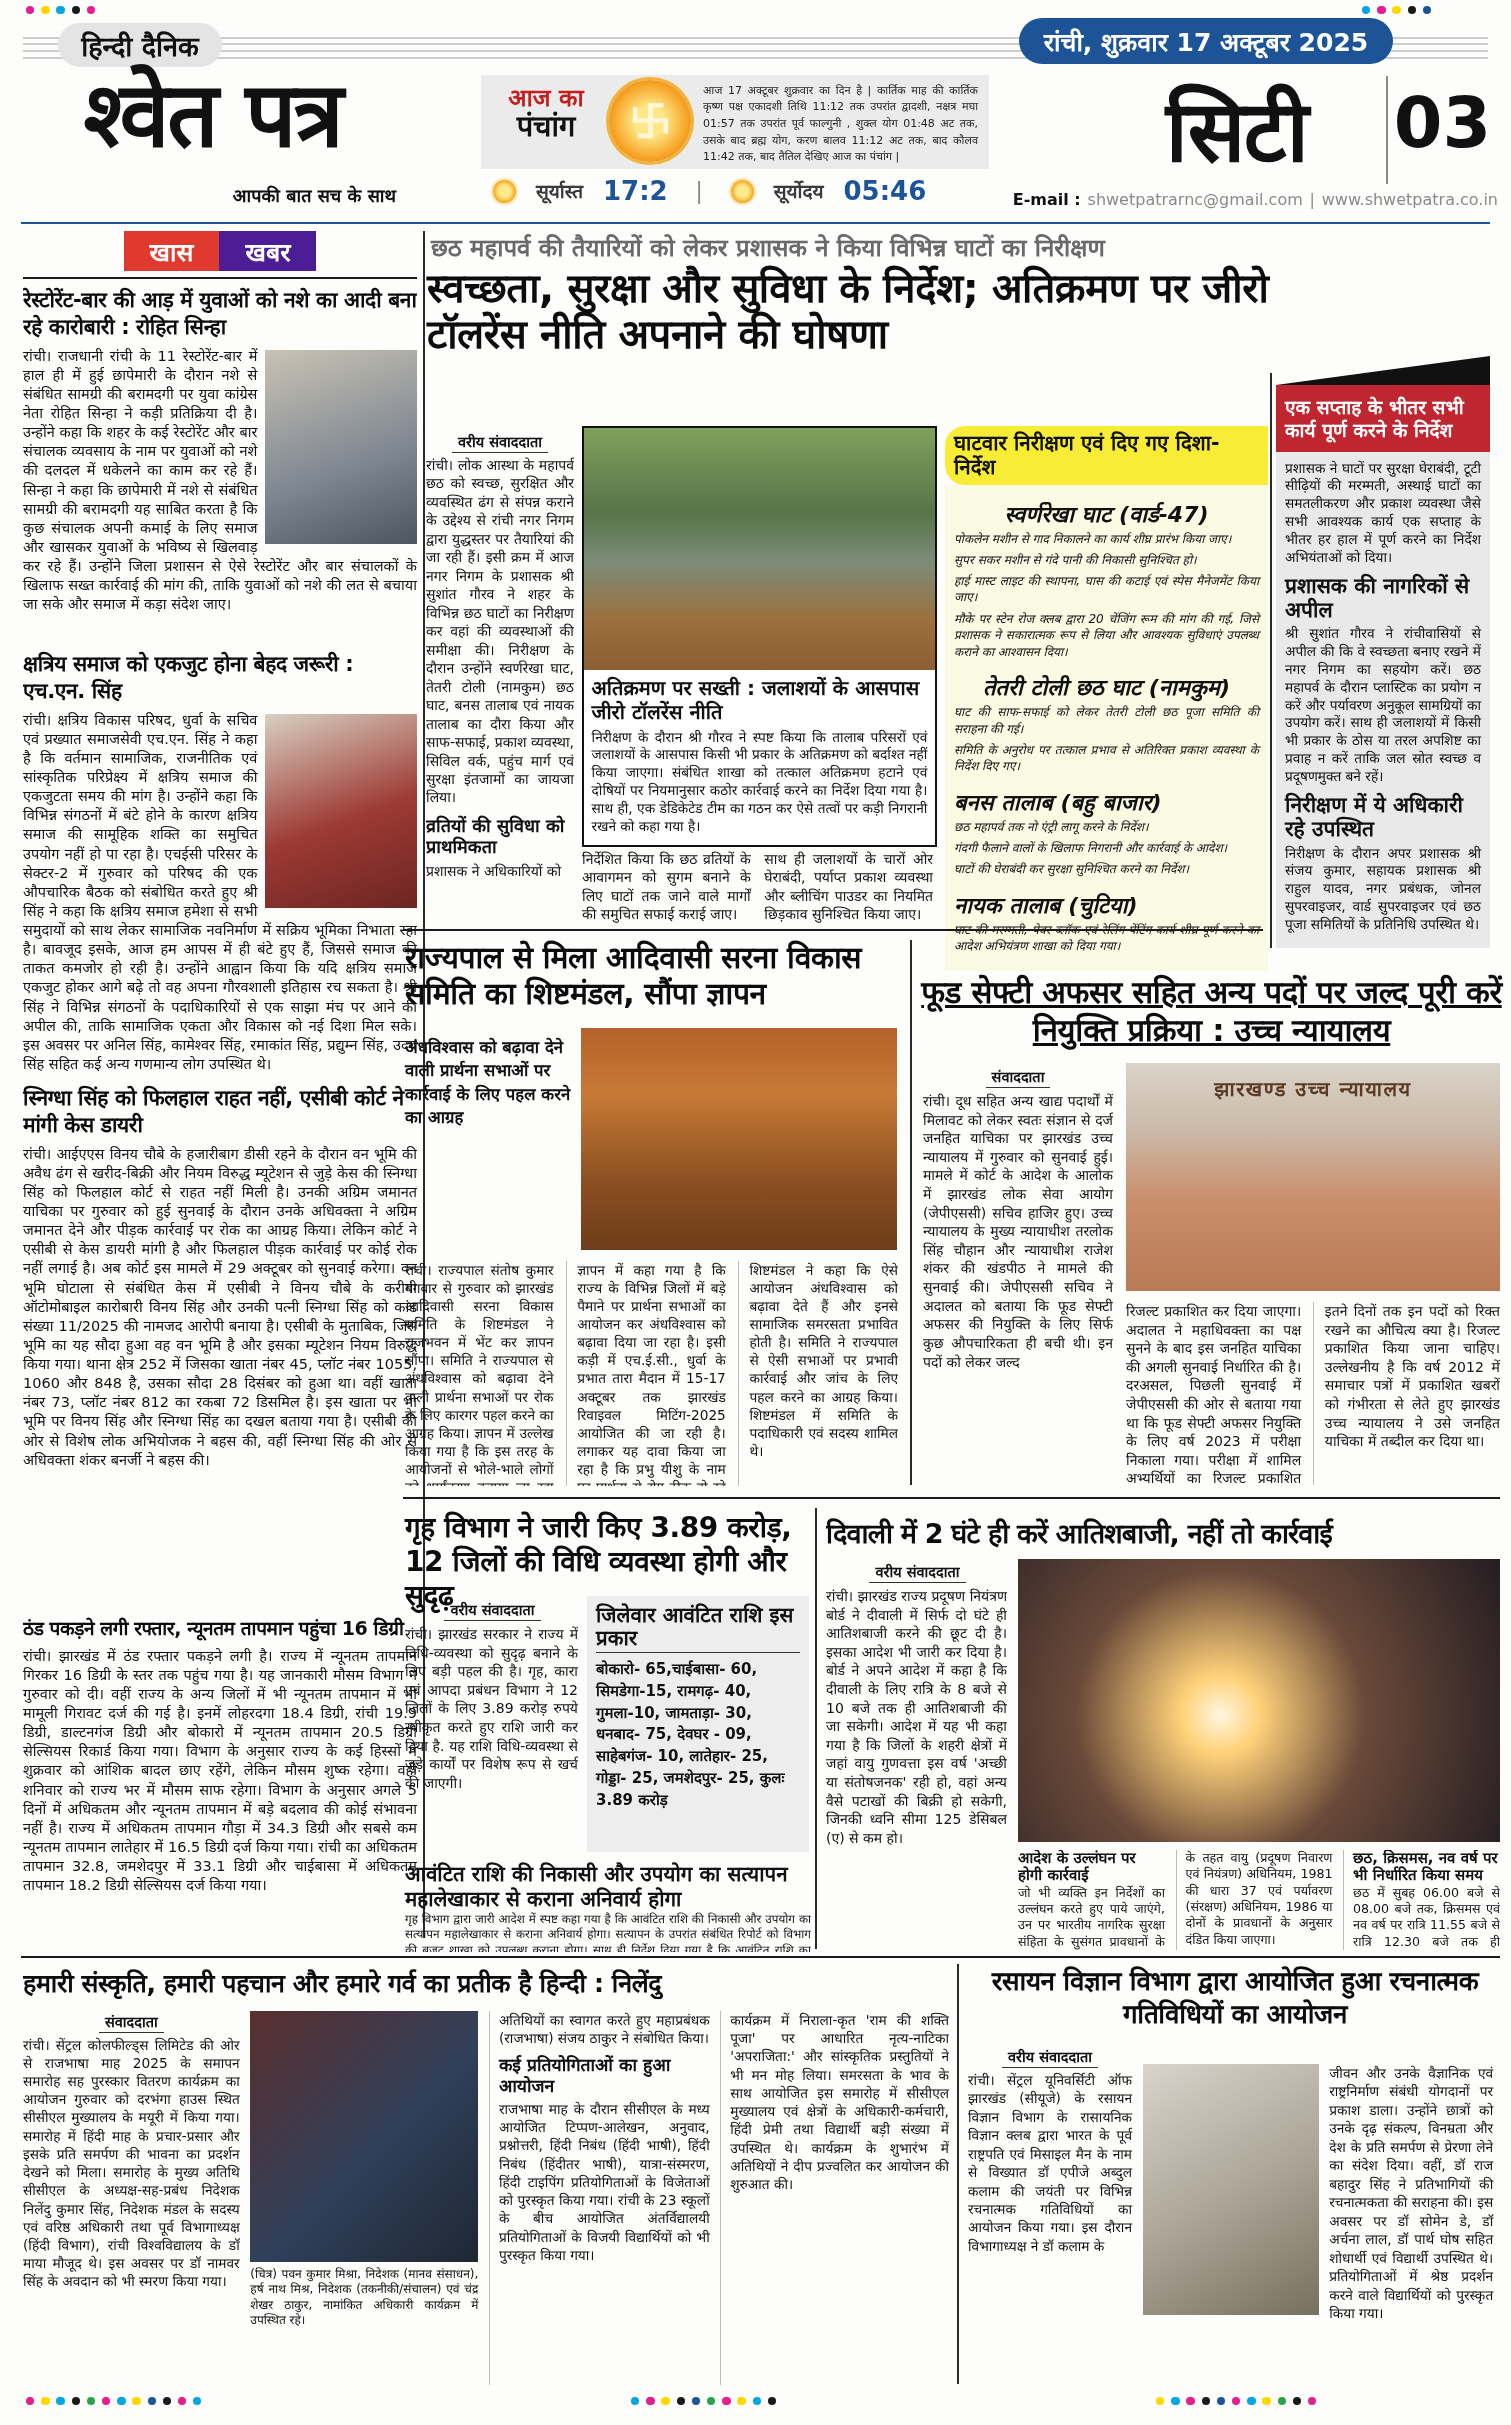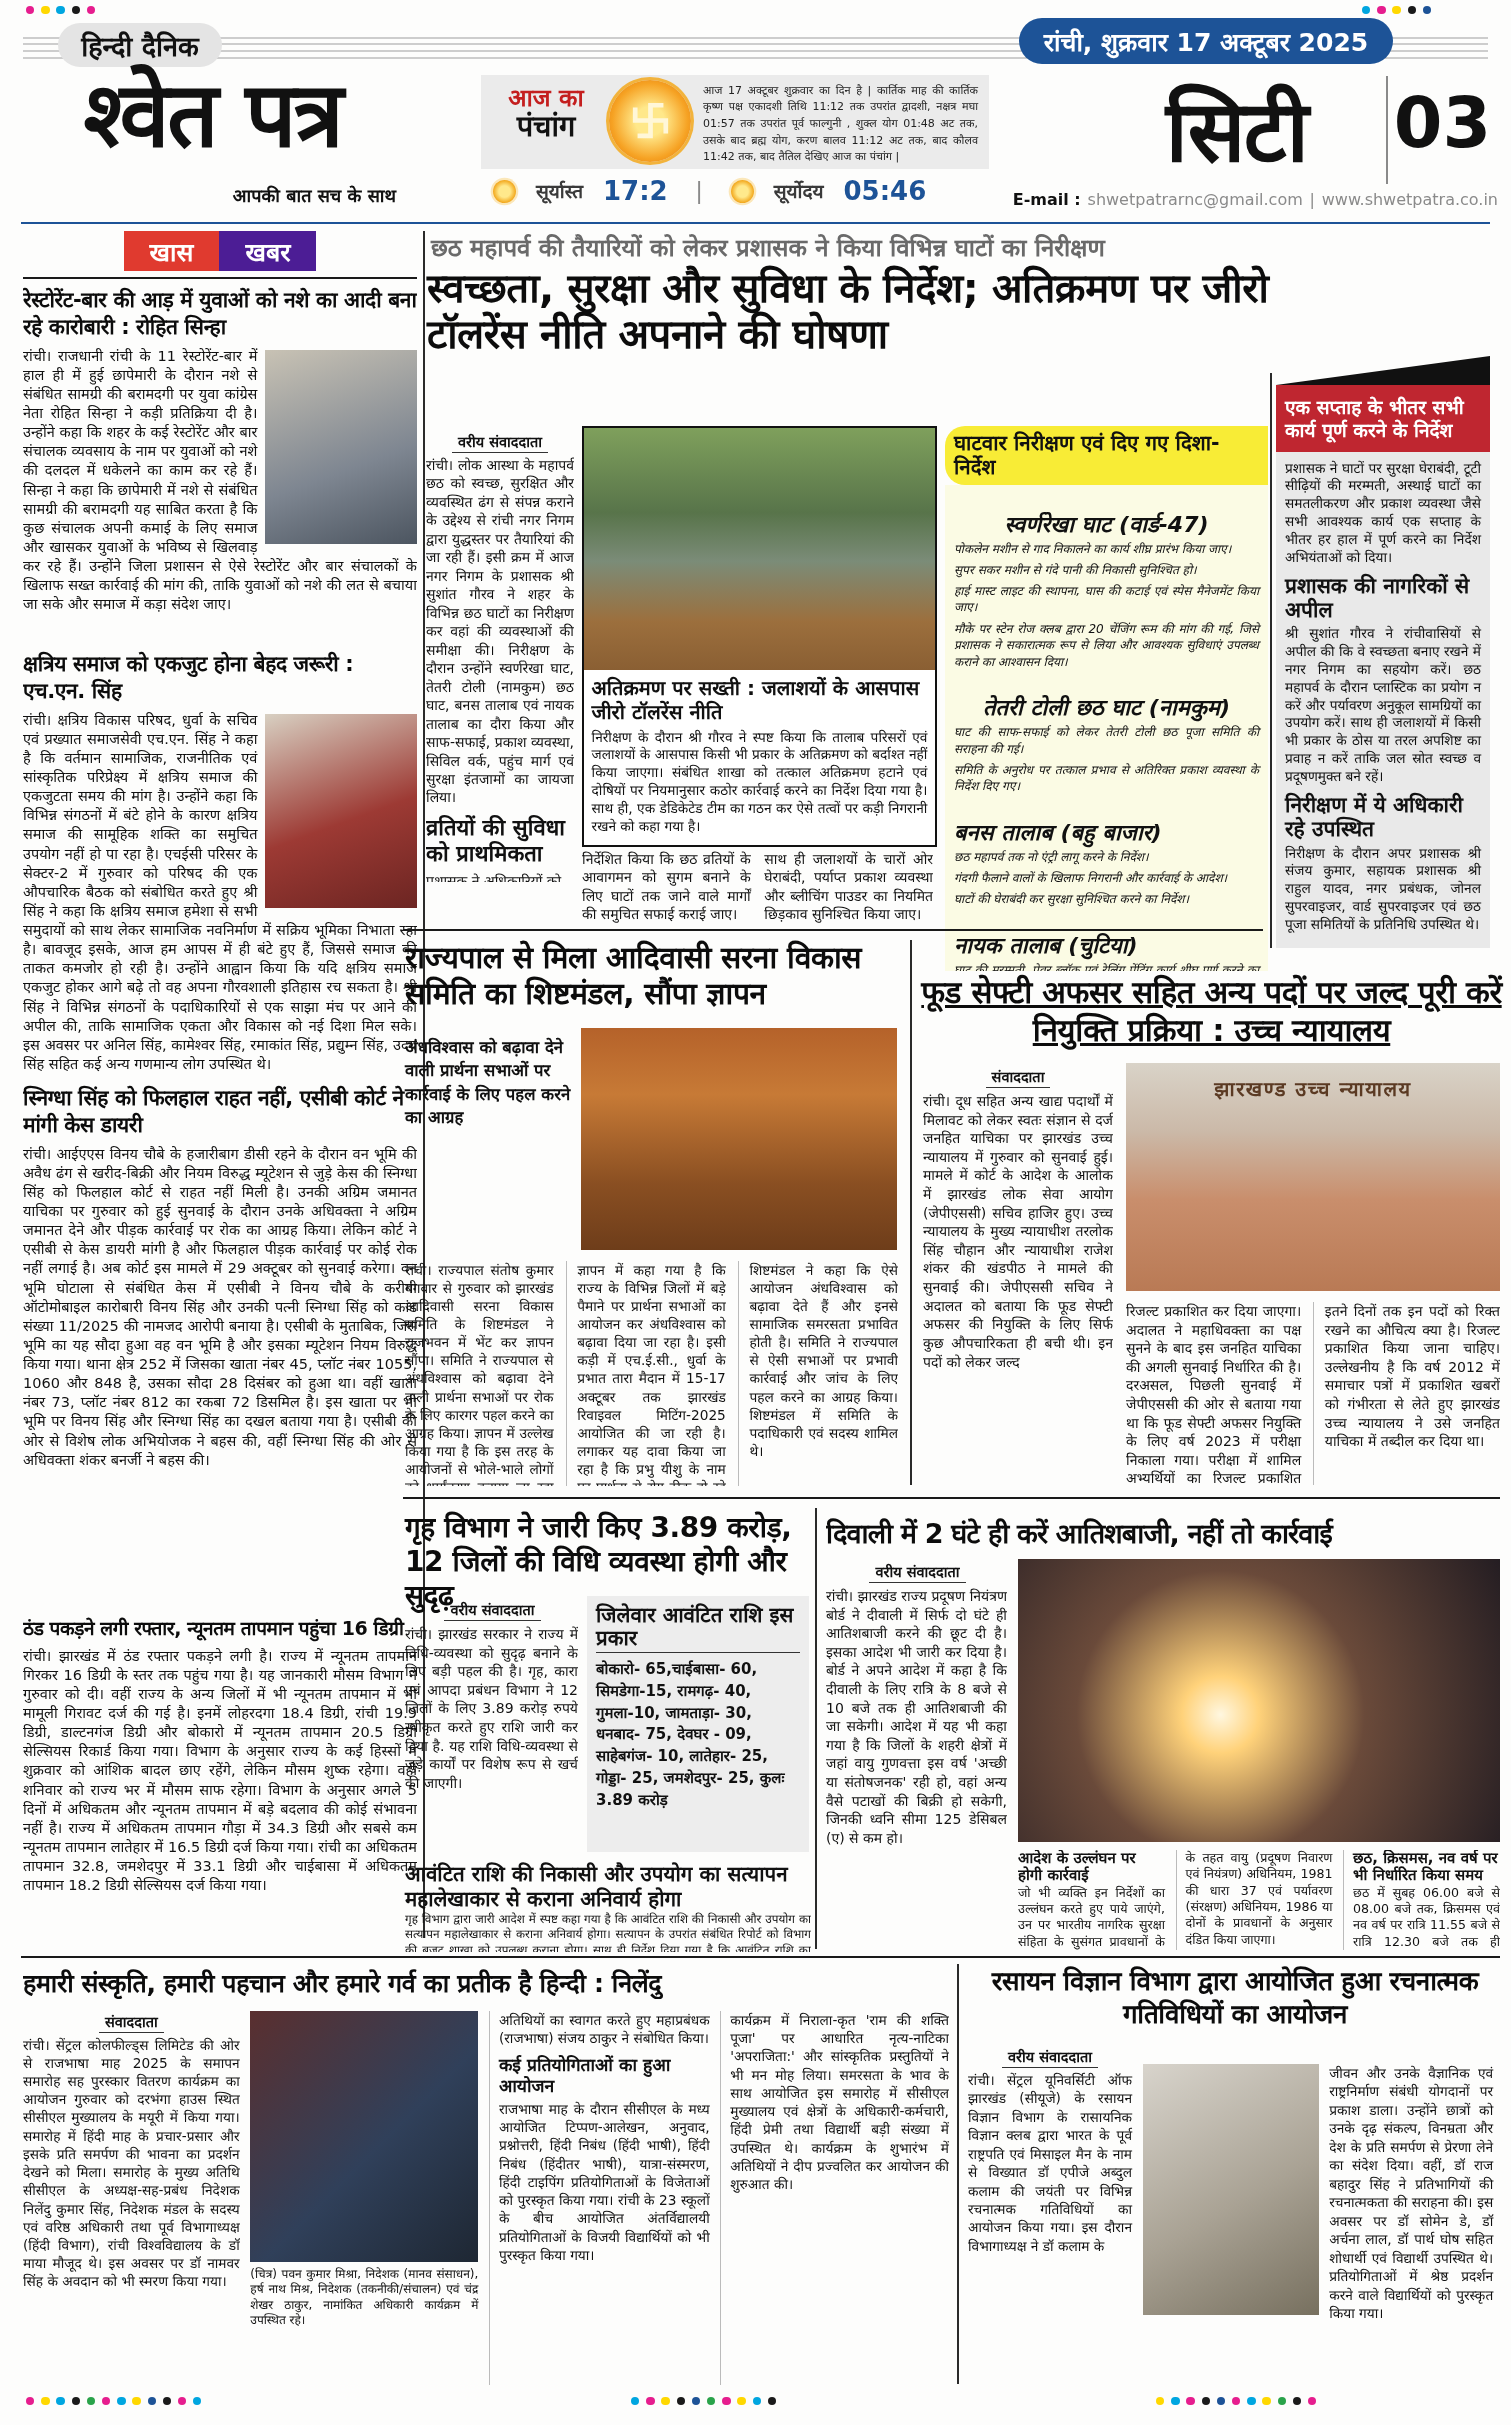--- a/index.html
+++ b/index.html
@@ -19,21 +19,21 @@
   .byline span{border-bottom:1.5px solid #333;padding:0 6px 1.5px;}
   .body-s{font-size:14.5px;line-height:1.32;}
   .photo-portrait{background:linear-gradient(160deg,#c8c2b4,#7e8691 60%,#4c5560);}
   .photo-pond{background:linear-gradient(180deg,#7fa05c 0%,#58744a 35%,#7b8c78 55%,#9c6f3d 80%,#8a5f33 100%);}
   .photo-gov{background:linear-gradient(180deg,#b5622a 0%,#c77a36 30%,#8a4f22 70%,#6e3d1a 100%);}
   .photo-court{background:linear-gradient(180deg,#d9d3c8 0%,#cbb9a8 30%,#c98e6c 60%,#b97a55 100%);}
   .photo-fire{background:radial-gradient(circle at 42% 55%,#fff7e0 0%,#ffd27a 12%,#6a4a3a 45%,#241d22 100%);}
   .photo-ccl{background:linear-gradient(135deg,#5a2f2f 0%,#30405a 55%,#1e2733 100%);}
   .photo-chem{background:linear-gradient(150deg,#d8d4cc,#a9a294 55%,#77705f 100%);}
   .ghatbox{background:#fbfbe4;}
-  .ghat-h{font-weight:800;font-style:italic;text-align:center;font-size:22px;margin:21px 0 3px;}
+  .ghat-h{font-weight:800;font-style:italic;text-align:center;font-size:22px;margin:11px 0 3px;}
   .ghat-b{font-style:italic;font-size:12px;line-height:1.38;text-align:justify;margin:0 0 4.6px;}
   .sideh{font-weight:800;font-size:21px;line-height:1.15;margin:7.6px 0 3px;}
   .side-b{font-size:13.7px;line-height:1.3;text-align:justify;}
   .subhead{font-weight:800;}
   .alloc{background:#ededed;}
   .dot{width:8.4px;height:8.4px;border-radius:50%;display:inline-block;margin-right:6.8px;}
   .c-m{background:#e61d8e;} .c-c{background:#00a6e0;} .c-y{background:#ffd800;} .c-k{background:#1a1a1a;} .c-b{background:#1d5397;} .c-g{background:#2aa34a;}
   .dotrow{position:absolute;display:flex;align-items:center;}
   .sun{width:23px;height:23px;border-radius:50%;background:radial-gradient(circle,#ffe98c 35%,#f2a71b 70%,#e08b00 100%);box-shadow:0 0 0 2.3px #fbe7b9;display:inline-block;}
   .caption{font-size:12px;line-height:1.3;}
@@ -139,21 +139,21 @@
     </div>
   </div>
   <div class="vrule" style="left:423px;top:231px;height:1707px;"></div>
 
   <div class="abs kicker" style="left:431px;top:230px;width:840px;font-size:24px;">छठ महापर्व की तैयारियों को लेकर प्रशासक ने किया विभिन्न घाटों का निरीक्षण</div>
   <div class="abs hl" style="left:427px;top:265px;width:844px;font-size:40px;line-height:1.16;">स्वच्छता, सुरक्षा और सुविधा के निर्देश; अतिक्रमण पर जीरो टॉलरेंस नीति अपनाने की घोषणा</div>
 
   <div class="abs byline" style="left:426px;top:431px;width:148px;"><span>वरीय संवाददाता</span></div>
   <div class="abs" style="left:426px;top:456px;width:148px;height:426px;overflow:hidden;">
     <div class="jt" style="font-size:14px;line-height:1.32;">रांची। लोक आस्था के महापर्व छठ को स्वच्छ, सुरक्षित और व्यवस्थित ढंग से संपन्न कराने के उद्देश्य से रांची नगर निगम द्वारा युद्धस्तर पर तैयारियां की जा रही हैं। इसी क्रम में आज नगर निगम के प्रशासक श्री सुशांत गौरव ने शहर के विभिन्न छठ घाटों का निरीक्षण कर वहां की व्यवस्थाओं की समीक्षा की। निरीक्षण के दौरान उन्होंने स्वर्णरेखा घाट, तेतरी टोली (नामकुम) छठ घाट, बनस तालाब एवं नायक तालाब का दौरा किया और साफ-सफाई, प्रकाश व्यवस्था, सिविल वर्क, पहुंच मार्ग एवं सुरक्षा इंतजामों का जायजा लिया।</div>
-    <div class="subhead" style="font-size:22px;line-height:1.2;margin:7.6px 0 4.6px;">व्रतियों की सुविधा को प्राथमिकता</div>
+    <div class="subhead" style="font-size:18px;line-height:1.2;margin:7.6px 0 4.6px;">व्रतियों की सुविधा को प्राथमिकता</div>
     <div class="jt" style="font-size:14px;line-height:1.32;">प्रशासक ने अधिकारियों को</div>
   </div>
 
   <div class="abs" style="left:582px;top:426px;width:351px;height:417px;border:2.3px solid #111;background:#fff;overflow:hidden;">
     <div class="photo-pond" style="width:100%;height:242px;"></div>
     <div class="subhead" style="font-size:20px;line-height:1.2;padding:6px 7.6px 1.5px;">अतिक्रमण पर सख्ती : जलाशयों के आसपास जीरो टॉलरेंस नीति</div>
     <div class="jt" style="font-size:13.7px;line-height:1.3;padding:3px 7.6px;">निरीक्षण के दौरान श्री गौरव ने स्पष्ट किया कि तालाब परिसरों एवं जलाशयों के आसपास किसी भी प्रकार के अतिक्रमण को बर्दाश्त नहीं किया जाएगा। संबंधित शाखा को तत्काल अतिक्रमण हटाने एवं दोषियों पर नियमानुसार कठोर कार्रवाई करने का निर्देश दिया गया है। साथ ही, एक डेडिकेटेड टीम का गठन कर ऐसे तत्वों पर कड़ी निगरानी रखने को कहा गया है।</div>
   </div>
   <div class="abs" style="left:582px;top:850px;width:351px;height:114px;display:flex;gap:13.7px;overflow:hidden;">
     <div class="jt" style="width:169px;font-size:14px;line-height:1.32;">निर्देशित किया कि छठ व्रतियों के आवागमन को सुगम बनाने के लिए घाटों तक जाने वाले मार्गों की समुचित सफाई कराई जाए।</div>

